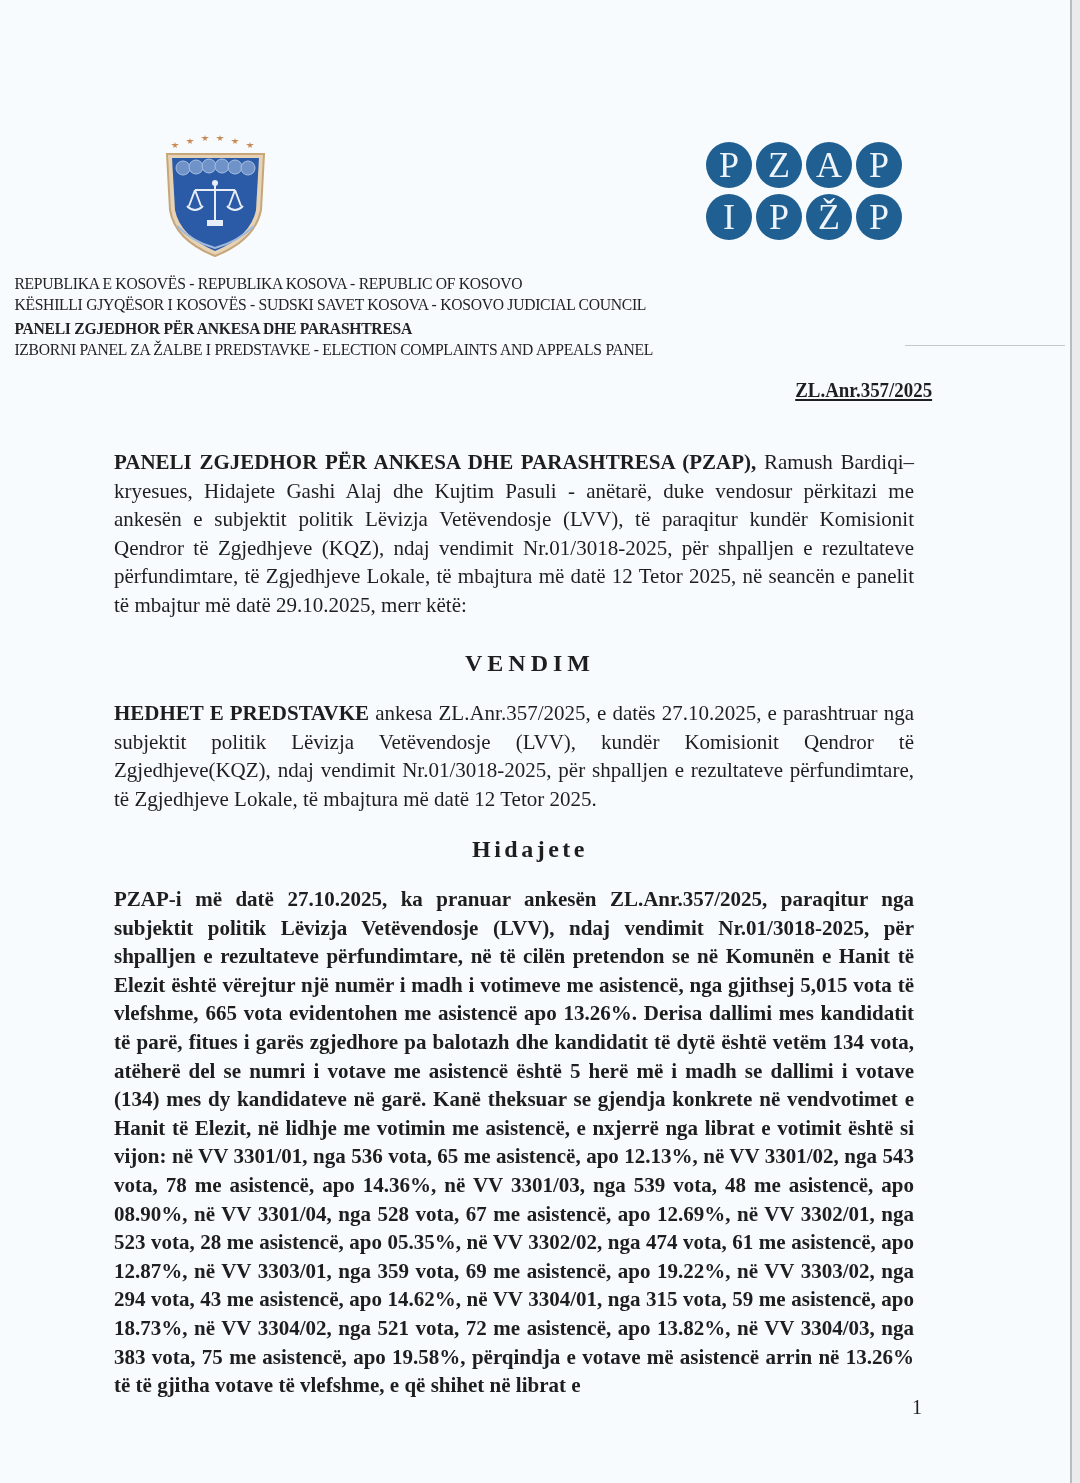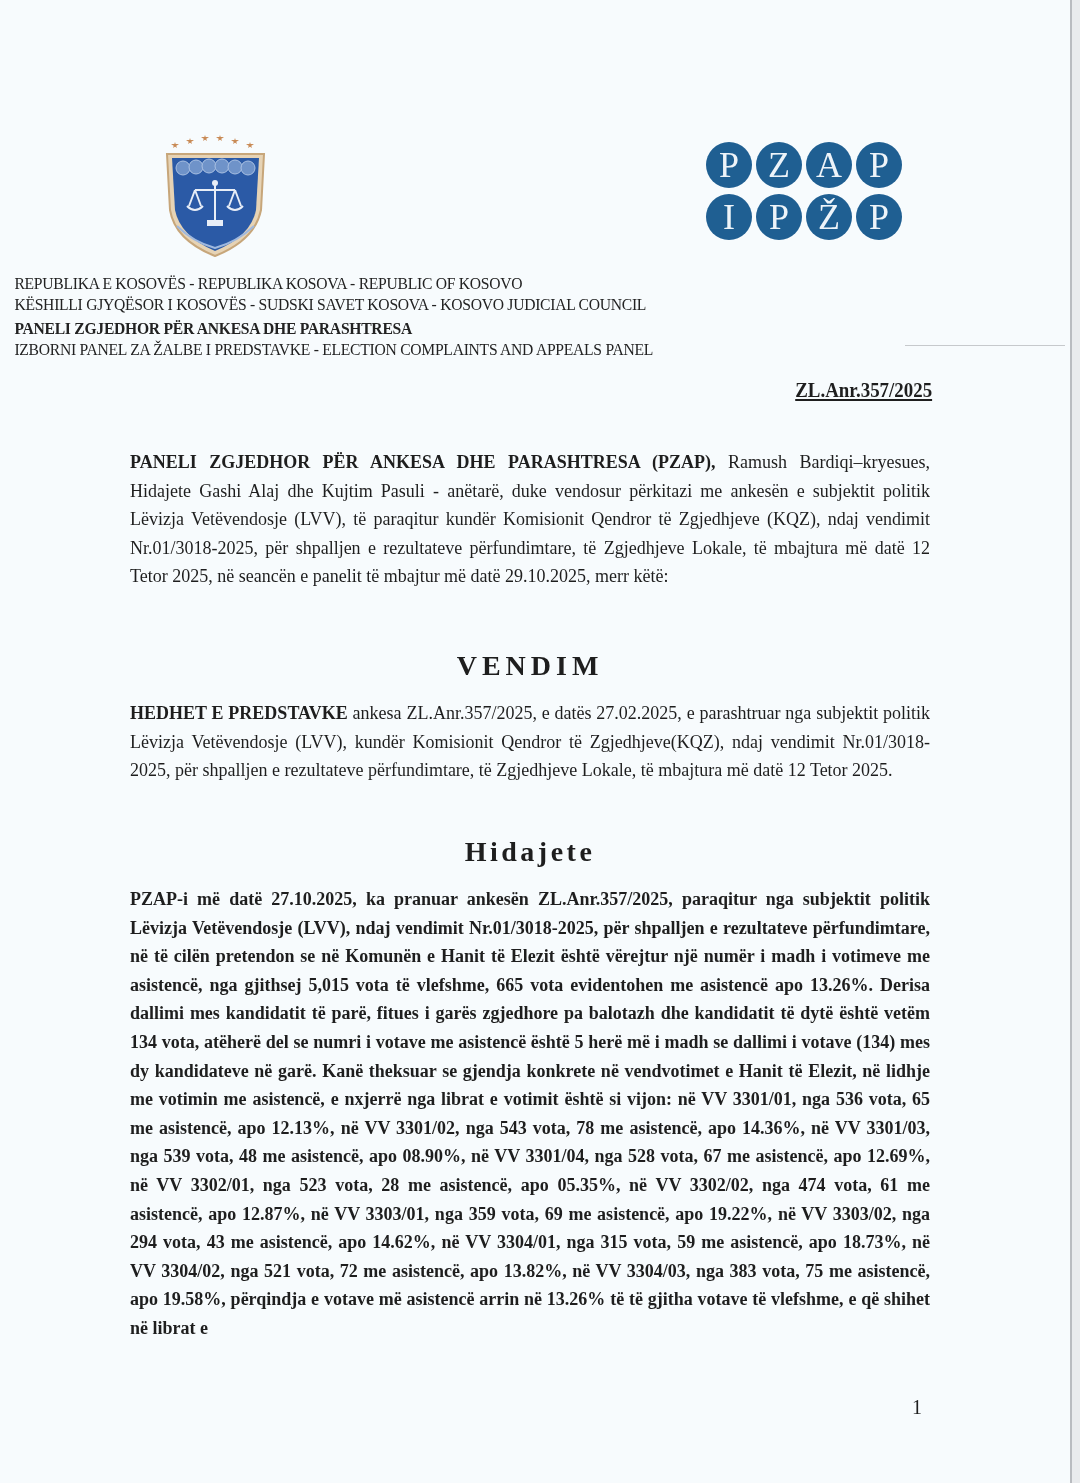--- a/index.html
+++ b/index.html
@@ -100,36 +100,36 @@
       top: 378px;
       font-size: 21px;
       font-weight: bold;
       text-decoration: underline;
       transform: scaleX(0.9);
       transform-origin: right;
     }
     
     .body-text {
       position: absolute;
-      left: 130px;
+      left: 114px;
       width: 800px;
-      font-size: 18px;
+      font-size: 21px;
       line-height: 28.6px;
       text-align: justify;
       text-align-last: left;
     }
     .body-text .b { font-weight: bold; }
     .intro { top: 448px; }
     .section-title {
       position: absolute;
       left: 0;
       width: 1060px;
       text-align: center;
       font-weight: bold;
-      font-size: 28px;
+      font-size: 24px;
       letter-spacing: 5px;
     }
     .title-vendim { top: 650px; }
     .title-arsyetim { top: 836px; letter-spacing: 3.5px; }
     .decision { top: 699px; }
     .reasoning { top: 885px; font-weight: bold; }
     .page-number {
       position: absolute;
       left: 912px;
       top: 1396px;
@@ -204,18 +204,18 @@
   <div class="hdr-line bold">PANELI ZGJEDHOR PËR ANKESA DHE PARASHTRESA</div>
   <div class="hdr-line l4">IZBORNI PANEL ZA ŽALBE I PREDSTAVKE - ELECTION COMPLAINTS AND APPEALS PANEL</div>
 </div>
 <div class="header-rule"></div>
 
 <div class="case-number">ZL.Anr.357/2025</div>
 
 <div class="body-text intro"><span class="b">PANELI ZGJEDHOR PËR ANKESA DHE PARASHTRESA (PZAP),</span><span> Ramush Bardiqi–kryesues, Hidajete Gashi Alaj dhe Kujtim Pasuli - anëtarë, duke vendosur përkitazi me ankesën e subjektit politik Lëvizja Vetëvendosje (LVV), të paraqitur kundër Komisionit Qendror të Zgjedhjeve (KQZ), ndaj vendimit Nr.01/3018-2025, për shpalljen e rezultateve përfundimtare, të Zgjedhjeve Lokale, të mbajtura më datë 12 Tetor 2025, në seancën e panelit të mbajtur më datë 29.10.2025, merr këtë:</span></div>
 
 <div class="section-title title-vendim">VENDIM</div>
-<div class="body-text decision"><span class="b">HEDHET E PREDSTAVKE</span><span>  ankesa ZL.Anr.357/2025, e datës 27.02.2025, e parashtruar nga subjektit politik Lëvizja Vetëvendosje (LVV), kundër Komisionit Qendror të Zgjedhjeve(KQZ), ndaj vendimit Nr.01/3018-2025, për shpalljen e rezultateve përfundimtare, të Zgjedhjeve Lokale, të mbajtura më datë 12 Tetor 2025.</span></div>
+<div class="body-text decision"><span class="b">HEDHET E PREDSTAVKE</span><span>  ankesa ZL.Anr.357/2025, e datës 27.10.2025, e parashtruar nga subjektit politik Lëvizja Vetëvendosje (LVV), kundër Komisionit Qendror të Zgjedhjeve(KQZ), ndaj vendimit Nr.01/3018-2025, për shpalljen e rezultateve përfundimtare, të Zgjedhjeve Lokale, të mbajtura më datë 12 Tetor 2025.</span></div>
 
 <div class="section-title title-arsyetim">Hidajete</div>
 <div class="body-text reasoning">PZAP-i më datë 27.10.2025, ka pranuar ankesën ZL.Anr.357/2025, paraqitur nga subjektit politik Lëvizja Vetëvendosje (LVV), ndaj vendimit Nr.01/3018-2025, për shpalljen e rezultateve përfundimtare, në të cilën pretendon se në Komunën e Hanit të Elezit është vërejtur një numër i madh i votimeve me asistencë, nga gjithsej 5,015 vota të vlefshme, 665 vota evidentohen me asistencë apo 13.26%. Derisa dallimi mes kandidatit të parë, fitues i garës zgjedhore pa balotazh dhe kandidatit të dytë është vetëm 134 vota, atëherë del se numri i votave me asistencë është 5 herë më i madh se dallimi i votave (134) mes dy kandidateve në garë. Kanë theksuar se gjendja konkrete në vendvotimet e Hanit të Elezit, në lidhje me votimin me asistencë, e nxjerrë nga librat e votimit është si vijon: në VV 3301/01, nga 536 vota, 65 me asistencë, apo 12.13%, në VV 3301/02, nga 543 vota, 78 me asistencë, apo 14.36%, në VV 3301/03, nga 539 vota, 48 me asistencë, apo 08.90%, në VV 3301/04, nga 528 vota, 67 me asistencë, apo 12.69%, në VV 3302/01, nga 523 vota, 28 me asistencë, apo 05.35%, në VV 3302/02, nga 474 vota, 61 me asistencë, apo 12.87%, në VV 3303/01, nga 359 vota, 69 me asistencë, apo 19.22%, në VV 3303/02, nga 294 vota, 43 me asistencë, apo 14.62%, në VV 3304/01, nga 315 vota, 59 me asistencë, apo 18.73%, në VV 3304/02, nga 521 vota, 72 me asistencë, apo 13.82%, në VV 3304/03, nga 383 vota, 75 me asistencë, apo 19.58%, përqindja e votave më asistencë arrin në 13.26% të të gjitha votave të vlefshme, e që shihet në librat  e</div>
 
 <div class="page-number">1</div>
 
 </body></html>

